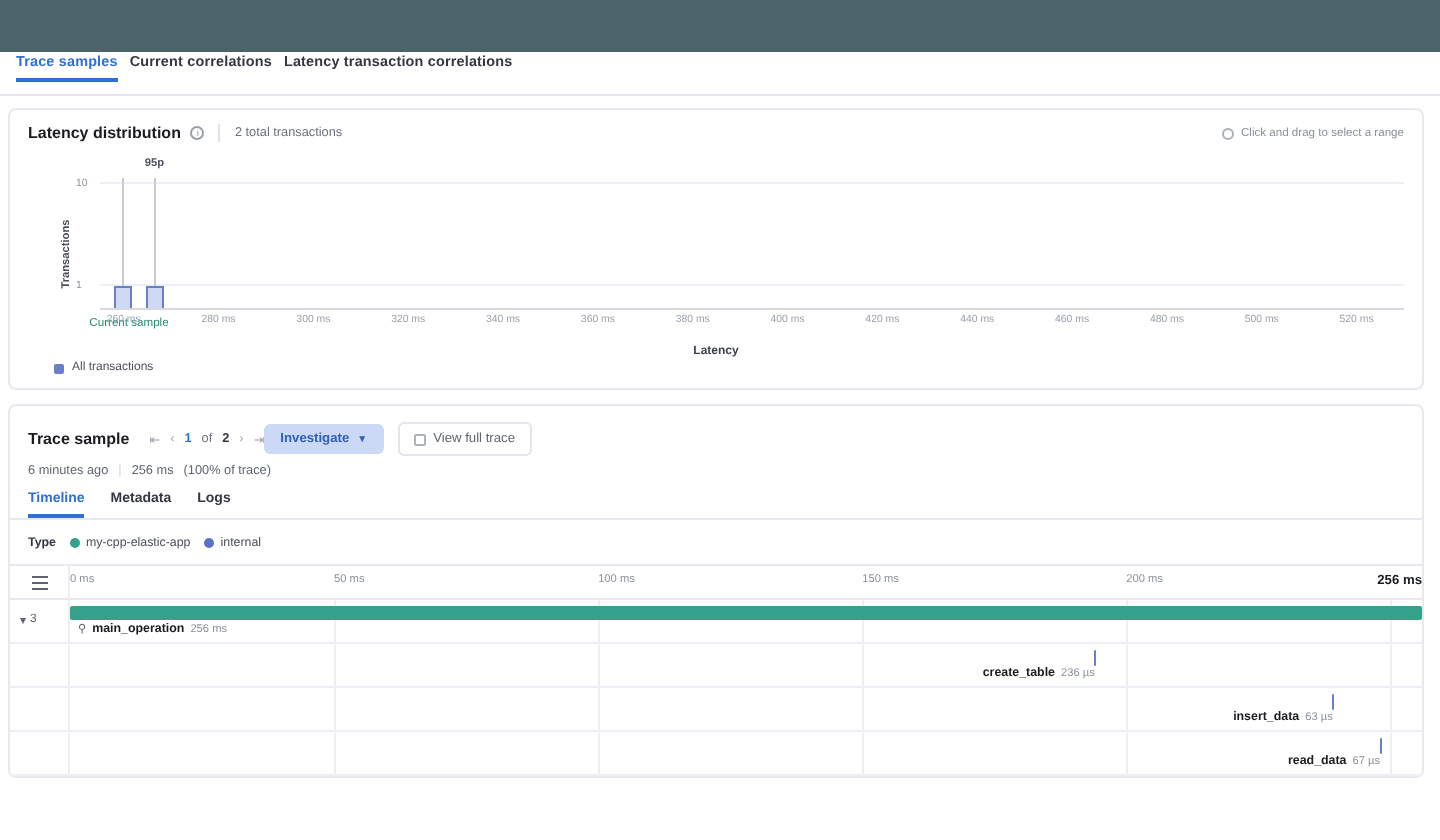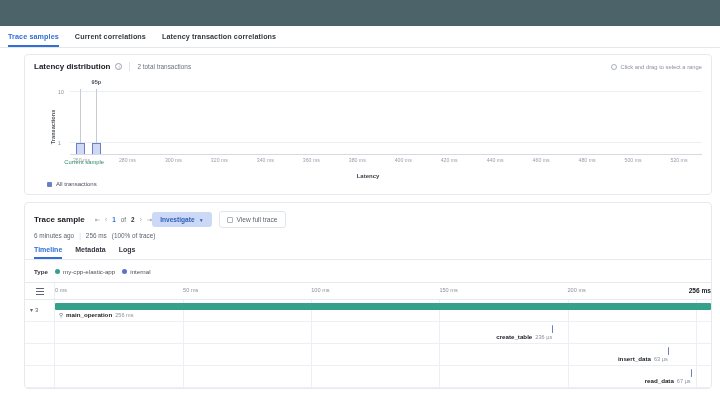--- a/index.html
+++ b/index.html
@@ -6,30 +6,30 @@
   html, body {
     width: 720px; height: 420px;
     font-family: "Liberation Sans", sans-serif;
     background: #ffffff;
     overflow: hidden;
   }
   .topbar { height: 26px; background: #4c6369; width: 100%; }
 
   .tabsbar {
     height: 22px; background: #fff; border-bottom: 1px solid #e3e6ea;
-    display: flex; align-items: flex-end; gap: 16px; padding: 0 8px;
+    display: flex; align-items: flex-start; gap: 6px; padding: 0 8px;
   }
   .tabsbar .tab {
     font-size: 7.2px; font-weight: bold; color: #343741;
     padding-bottom: 4px; cursor: pointer; letter-spacing: .1px;
     border-bottom: 2px solid transparent;
   }
   .tabsbar .tab.active { color: #2f6fd6; border-bottom-color: #2f6fd6; }
 
-  .page { padding: 6px 8px 0 24px; }
+  .page { padding: 6px 8px 0 4px; }
 
   .panel {
     border: 1px solid #e6e9ee; border-radius: 4px; background: #fff;
   }
 
   .panel-head {
     display: flex; align-items: center; justify-content: space-between;
     padding: 7px 9px 6px 9px;
   }
   .lat-title-wrap { display: flex; align-items: center; gap: 5px; }

